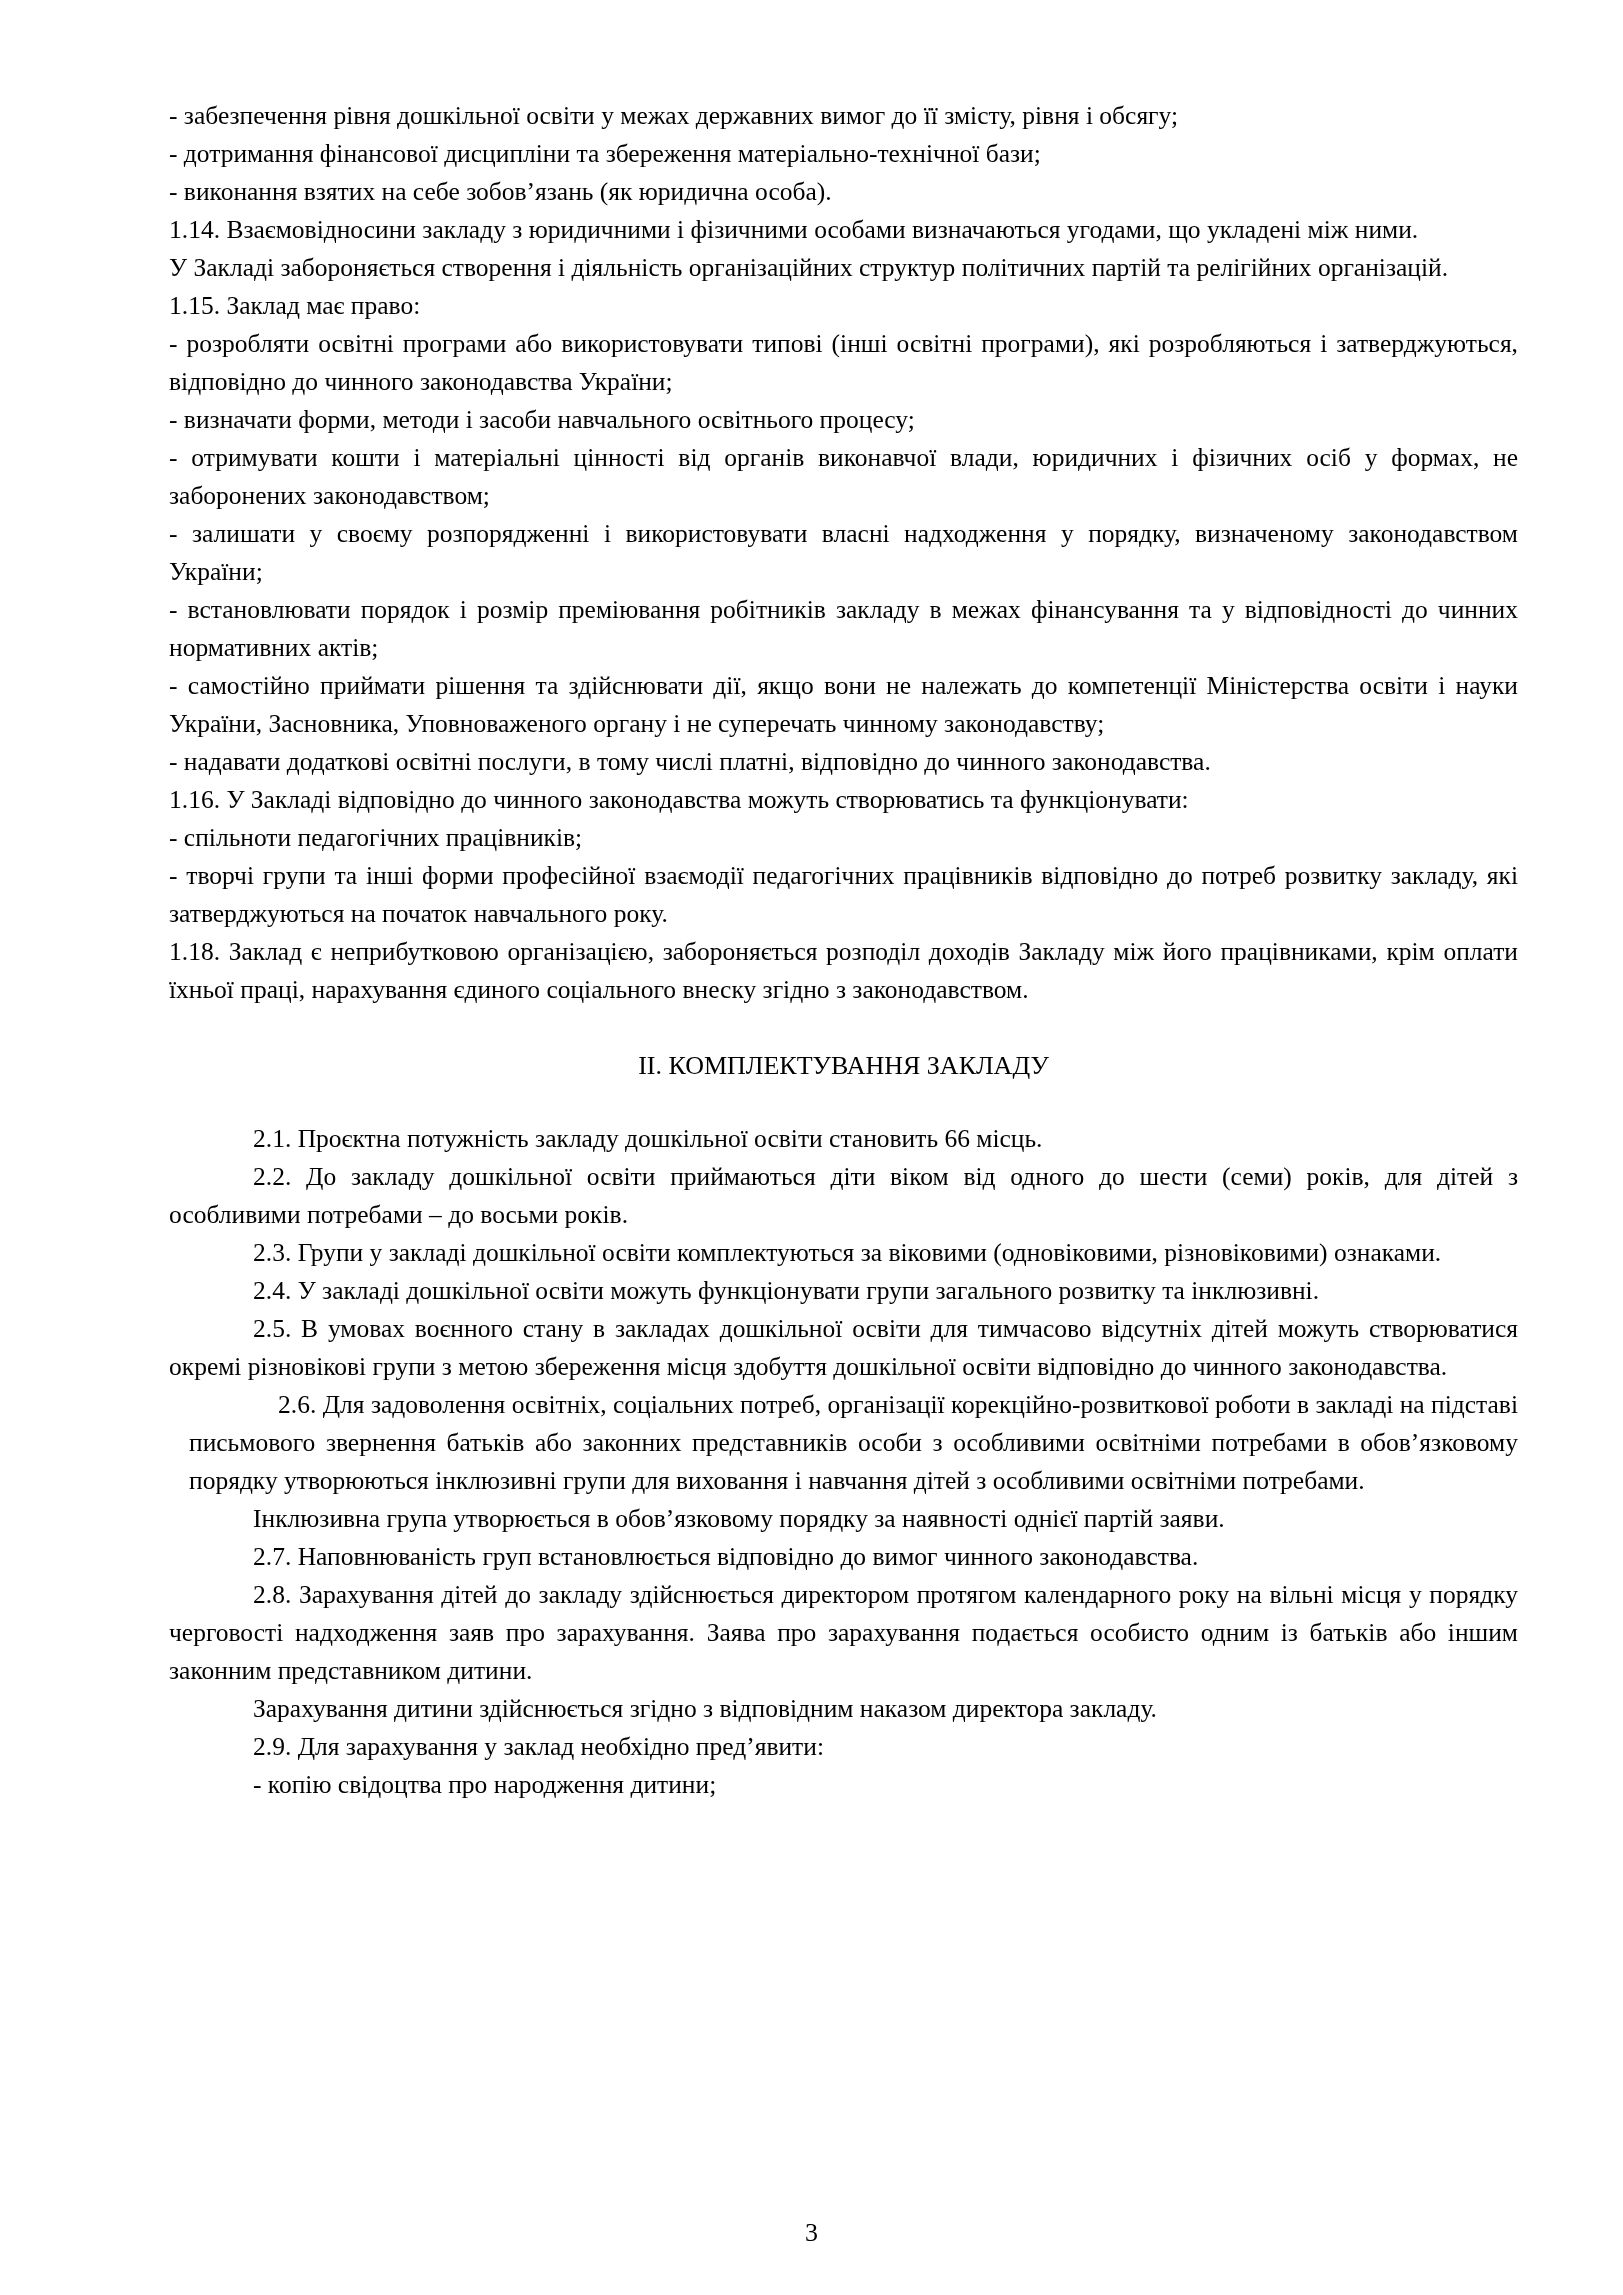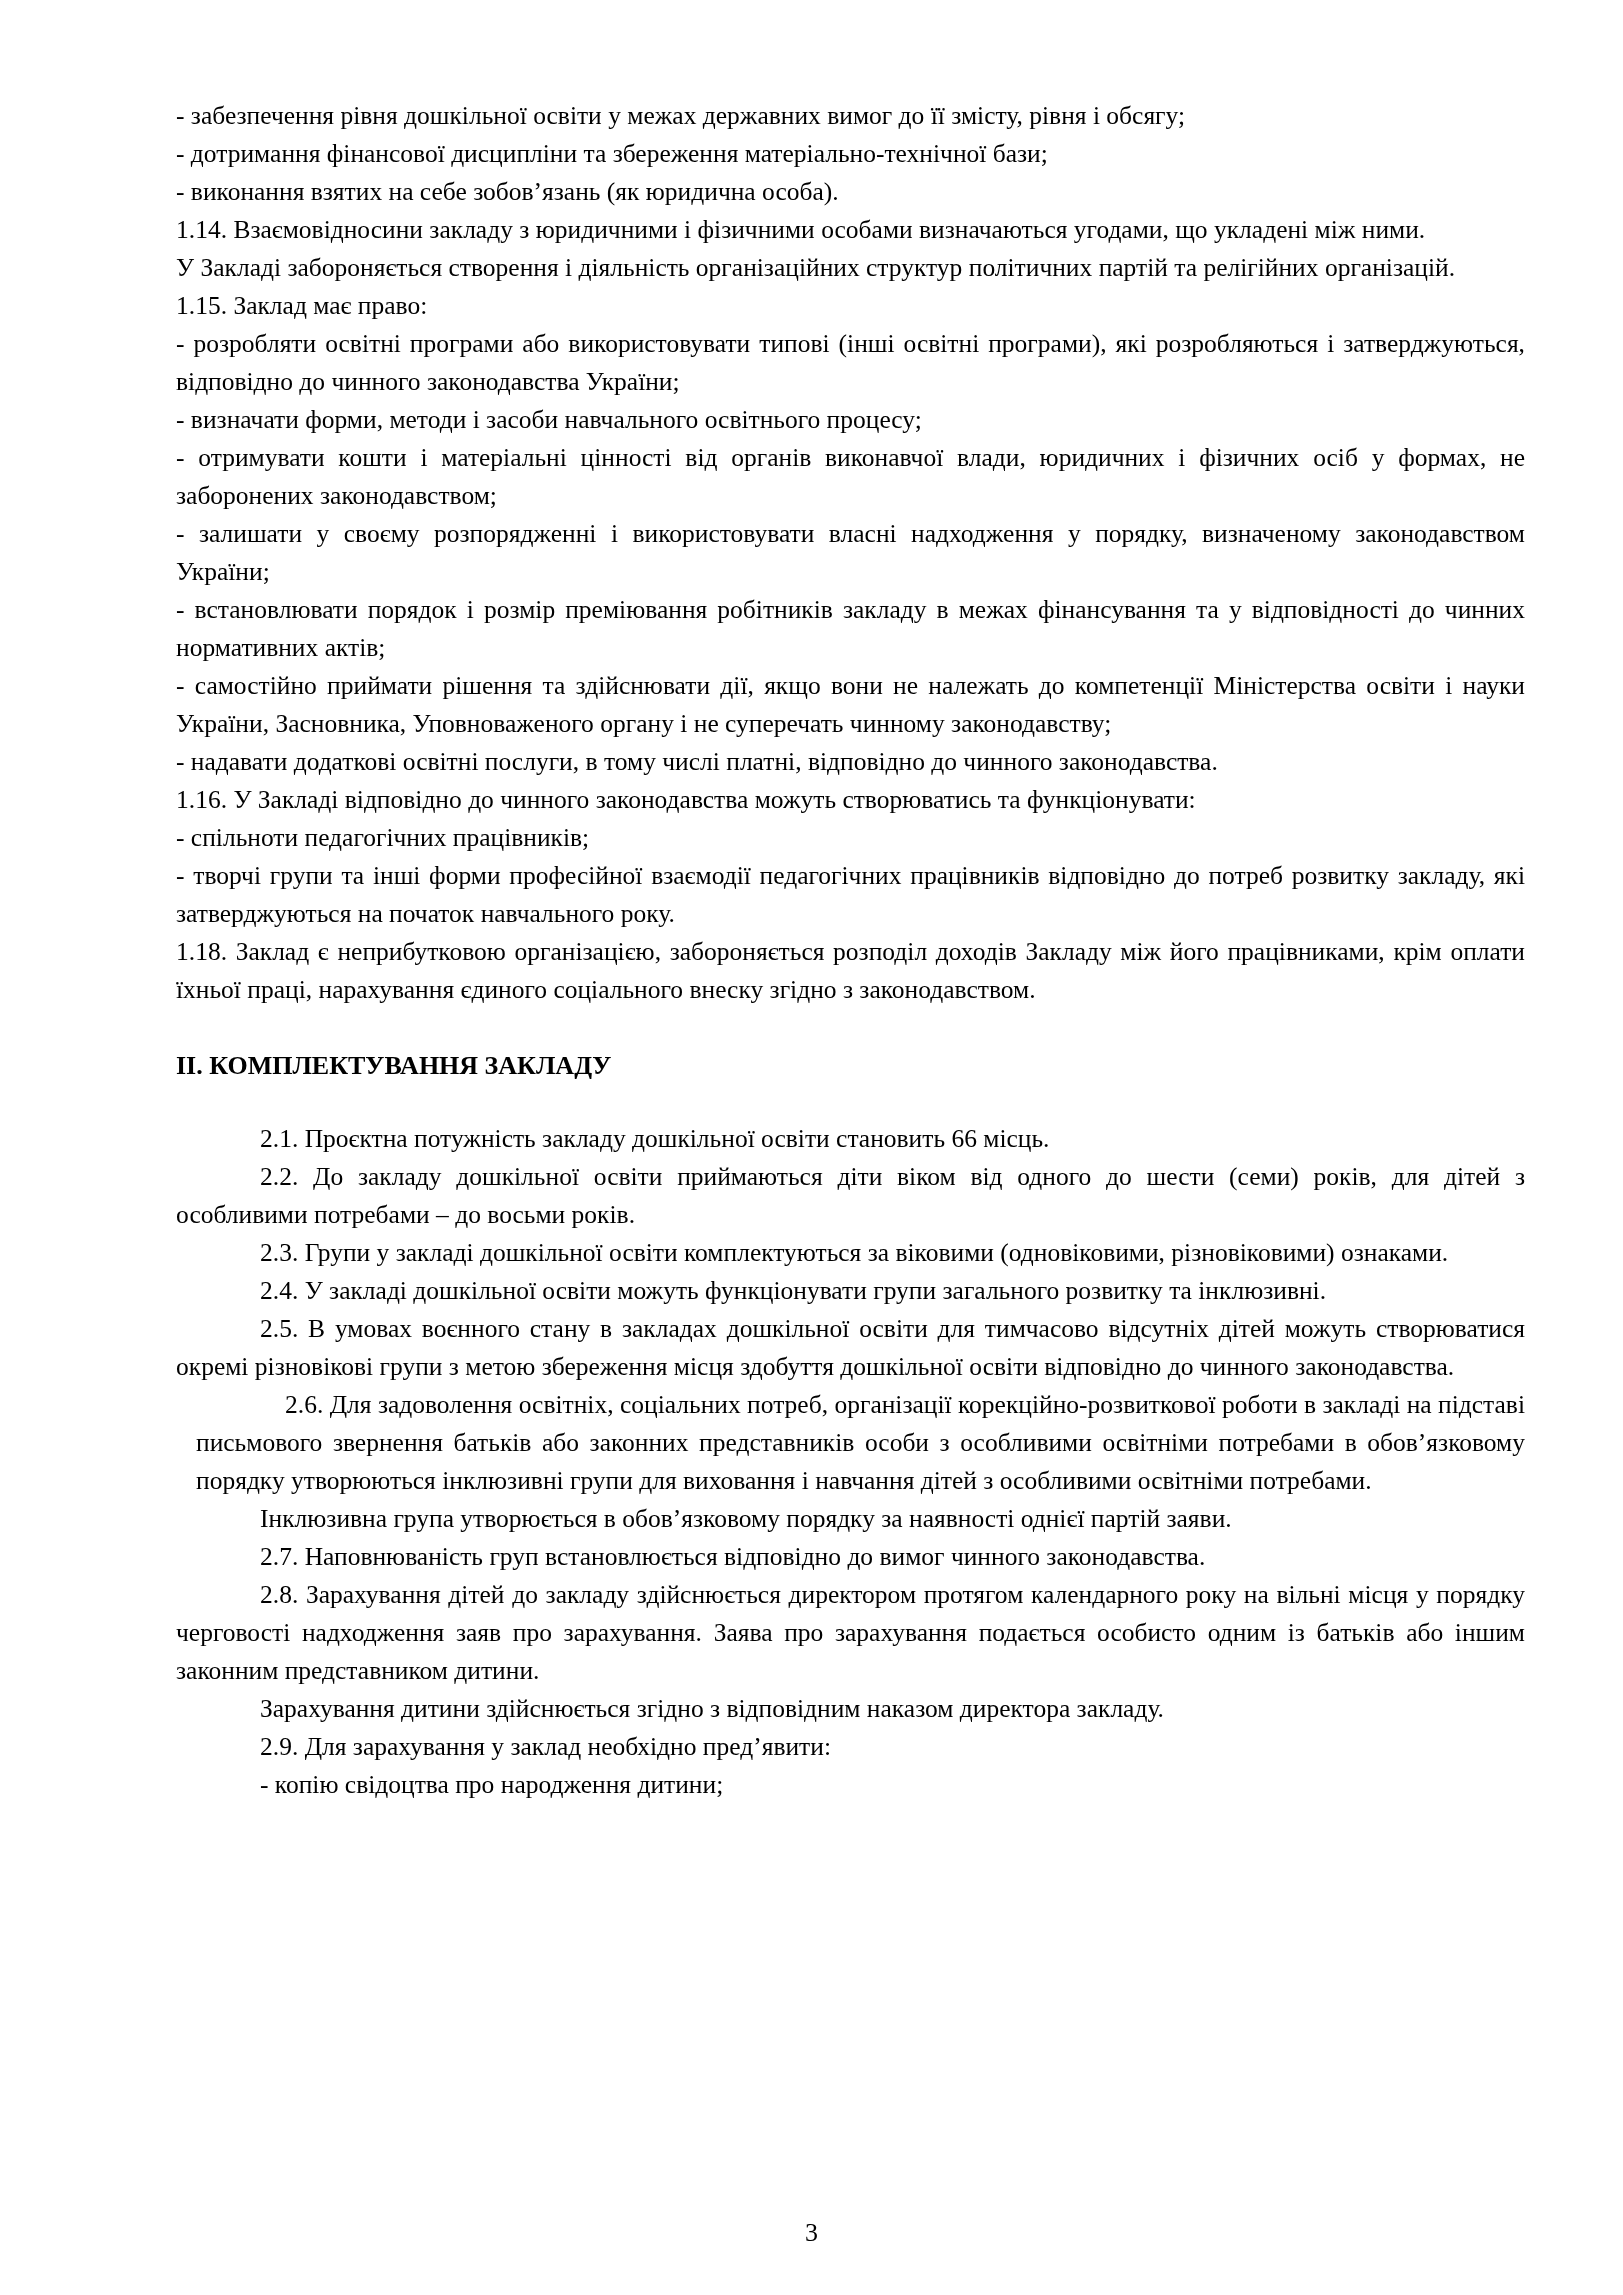--- a/index.html
+++ b/index.html
@@ -10,41 +10,42 @@
     body {
       width: 1623px;
       height: 2295px;
       position: relative;
       overflow: hidden;
       font-family: "Liberation Serif", "DejaVu Serif", serif;
       color: #000000;
     }
     .page {
       position: absolute;
-      left: 176px;
+      left: 169px;
       top: 97px;
       width: 1349px;
       font-size: 25.5px;
       line-height: 38px;
     }
     .p {
       margin: 0;
       text-align: justify;
       text-align-last: left;
     }
     .indent {
       text-indent: 84px;
     }
     .indent-2-6 {
       text-indent: 89px;
       margin-left: 20px;
     }
     .heading {
       margin: 38px 0 35px 0;
-      font-weight: bold;
+      text-align: center;
+      font-weight: normal;
       font-size: 26px;
     }
     .page-number {
       position: absolute;
       left: 0;
       width: 1623px;
       top: 2218px;
       text-align: center;
       font-size: 26px;
     }

